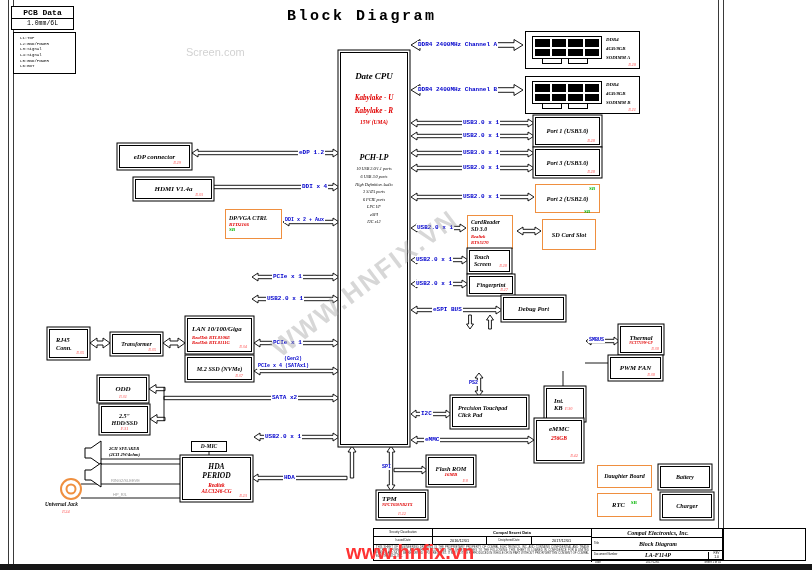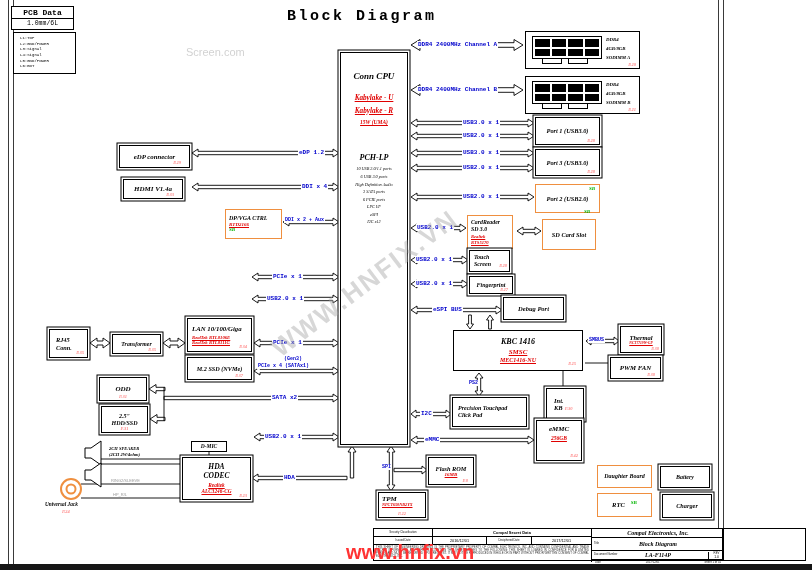--- a/index.html
+++ b/index.html
@@ -10,21 +10,21 @@
        display:flex;flex-direction:column;align-items:center;justify-content:center;
        line-height:1.15;text-align:center;z-index:2;}
   .dbl{box-shadow:0 0 0 1.5px #fff,0 0 0 2.5px #000;}
   .orange{border:1.5px solid #ef8f3f;}
   .thick{border-width:1.5px;}
   .bus{position:absolute;font-family:"Liberation Mono",monospace;font-weight:bold;font-size:6px;
        color:#0000cc;background:#fff;padding:0 1px;white-space:nowrap;z-index:5;}
   .page{font-family:"Liberation Serif",serif;font-style:italic;font-weight:bold;
         color:#ff8a8a;font-size:4.5px;line-height:1;}
   .pgabs{position:absolute;}
-  .red{color:#e00000;text-decoration:underline;}
+  .red{color:#e00000;}
   .green{color:#00b400;}
   .wire-lbl{position:absolute;font-size:4px;color:#999;z-index:5;background:#fff;padding:0 1px;}
   .vline{position:absolute;width:1px;background:#3a3a3a;z-index:0;}
   svg#wires{position:absolute;left:0;top:0;z-index:1;}
   .wm{position:absolute;z-index:9;pointer-events:none;}
   .tb{position:absolute;background:#fff;border:1px solid #000;box-sizing:border-box;z-index:3;}
   .tb .cell{box-sizing:border-box;overflow:hidden;}
   .tiny{font-size:2.8px;color:#111;line-height:1.1;}
 </style>
 </head>
@@ -99,21 +99,21 @@
   <div class="box" style="left:13px;top:32px;width:63px;height:42px;align-items:flex-start;justify-content:center;padding-left:6px;font-family:'Liberation Mono',monospace;font-size:4px;line-height:1.4;text-align:left">
     <div>L1:TOP</div>
     <div>L2:GND/POWER</div>
     <div>L3:Signal</div>
     <div>L4:Signal</div>
     <div>L5:GND/POWER</div>
     <div>L6:BOT</div>
   </div>
 
   <div class="box dbl" style="left:340px;top:52px;width:68px;height:393px;justify-content:flex-start;padding-top:18px">
-    <div class="ser" style="font-size:9px">Conn CPU</div>
+    <div class="ser" style="font-size:9px">Date CPU</div>
     <div class="ser red" style="font-size:7.2px;margin-top:13px">Kabylake - U</div>
     <div class="ser red" style="font-size:7.2px;margin-top:4px">Kabylake - R</div>
     <div class="ser red" style="font-size:5.5px;margin-top:4px">15W (UMA)</div>
     <div class="ser" style="font-size:8px;margin-top:28px">PCH-LP</div>
     <div class="ser" style="font-size:4.2px;font-weight:normal;margin-top:3px;line-height:1.8">
       <div>10 USB 2.0/1.1 ports</div>
       <div>6 USB 3.0 ports</div>
       <div>High Definition Audio</div>
       <div>3 SATA ports</div>
       <div>6 PCIE ports</div>
@@ -195,26 +195,20 @@
     <span class="page pgabs" style="right:2px;bottom:3px">P.28</span>
   </div>
   <div class="box dbl" style="left:469px;top:276px;width:44px;height:18px">
     <span class="ser" style="font-size:6px">Fingerprint</span>
     <span class="page pgabs" style="right:4px;bottom:1px">P.27</span>
   </div>
   <div class="box dbl" style="left:503px;top:297px;width:61px;height:23px">
     <span class="ser" style="font-size:6.5px">Debug Port</span>
   </div>
 
-  <div class="box thick" style="left:453px;top:330px;width:130px;height:41px">
-    <span class="ser" style="font-size:8px">KBC 1416</span>
-    <span class="ser red" style="font-size:7px;margin-top:1px">SMSC</span>
-    <span class="ser red" style="font-size:6px;margin-top:1px">MEC1416-NU</span>
-    <span class="page pgabs" style="right:6px;bottom:4px">P.25</span>
-  </div>
   <div class="box dbl" style="left:620px;top:326px;width:42px;height:27px">
     <span class="ser" style="font-size:6.5px">Thermal</span>
     <span class="ser red" style="font-size:3.6px">NCT7719W-GP</span>
     <span class="page pgabs" style="right:2px;bottom:1px">P.38</span>
   </div>
   <div class="box dbl" style="left:610px;top:357px;width:51px;height:22px">
     <span class="ser" style="font-size:6.8px">PWM FAN</span>
     <span class="page pgabs" style="right:5px;bottom:1px">P.38</span>
   </div>
   <div class="box dbl" style="left:546px;top:388px;width:38px;height:32px;align-items:flex-start;padding-left:7px;text-align:left">
@@ -226,21 +220,21 @@
   </div>
   <div class="box dbl" style="left:452px;top:397px;width:75px;height:30px;align-items:flex-start;padding-left:5px;text-align:left">
     <span class="ser" style="font-size:6px">Precision Touchpad</span>
     <span class="ser" style="font-size:6px">Click Pad</span>
   </div>
 
   <div class="box dbl" style="left:119px;top:145px;width:71px;height:23px">
     <span class="ser" style="font-size:6.8px">eDP connector</span>
     <span class="page pgabs" style="right:8px;bottom:2px">P.29</span>
   </div>
-  <div class="box dbl" style="left:123px;top:179px;width:60px;height:20px">
+  <div class="box dbl" style="left:135px;top:179px;width:77px;height:20px">
     <span class="ser" style="font-size:7px">HDMI V1.4a</span>
     <span class="page pgabs" style="right:8px;bottom:1px">P.33</span>
   </div>
   <div class="box orange" style="left:225px;top:209px;width:57px;height:30px;align-items:flex-start;padding-left:3px;text-align:left">
     <span class="ser" style="font-size:6px">DP/VGA CTRL</span>
     <span class="ser red" style="font-size:5px">RTD2166</span>
     <span class="ser green" style="font-size:5px">SB</span>
   </div>
 
   <div class="box dbl" style="left:187px;top:318px;width:65px;height:34px;align-items:flex-start;padding-left:4px;text-align:left">
@@ -276,21 +270,21 @@
     <span class="ser" style="font-size:7px">eMMC</span>
     <span class="ser red" style="font-size:5.5px;margin-top:2px">256GB</span>
     <span class="page pgabs" style="right:3px;bottom:2px">P.42</span>
   </div>
 
   <div class="box" style="left:191px;top:441px;width:36px;height:11px;z-index:3">
     <span class="ser" style="font-size:5.5px">D-MIC</span>
   </div>
   <div class="box dbl" style="left:182px;top:457px;width:69px;height:43px">
     <span class="ser" style="font-size:7.5px">HDA</span>
-    <span class="ser" style="font-size:7.5px">CODEC</span>
+    <span class="ser" style="font-size:7.5px">PERIOD</span>
     <span class="ser red" style="font-size:5.3px;margin-top:1px">Realtek</span>
     <span class="ser red" style="font-size:5.3px">ALC3246-CG</span>
     <span class="page pgabs" style="right:3px;bottom:1px">P.23</span>
   </div>
   <div class="ser wm" style="left:109px;top:446px;font-size:4.5px;z-index:5;line-height:1.4;color:#000">
     <div>2CH SPEAKER</div>
     <div>(2CH 2W/4ohm)</div>
   </div>
   <span class="wire-lbl" style="left:110px;top:478px">RING2/SLEEVE</span>
   <span class="wire-lbl" style="left:112px;top:492px">HP_R/L</span>

